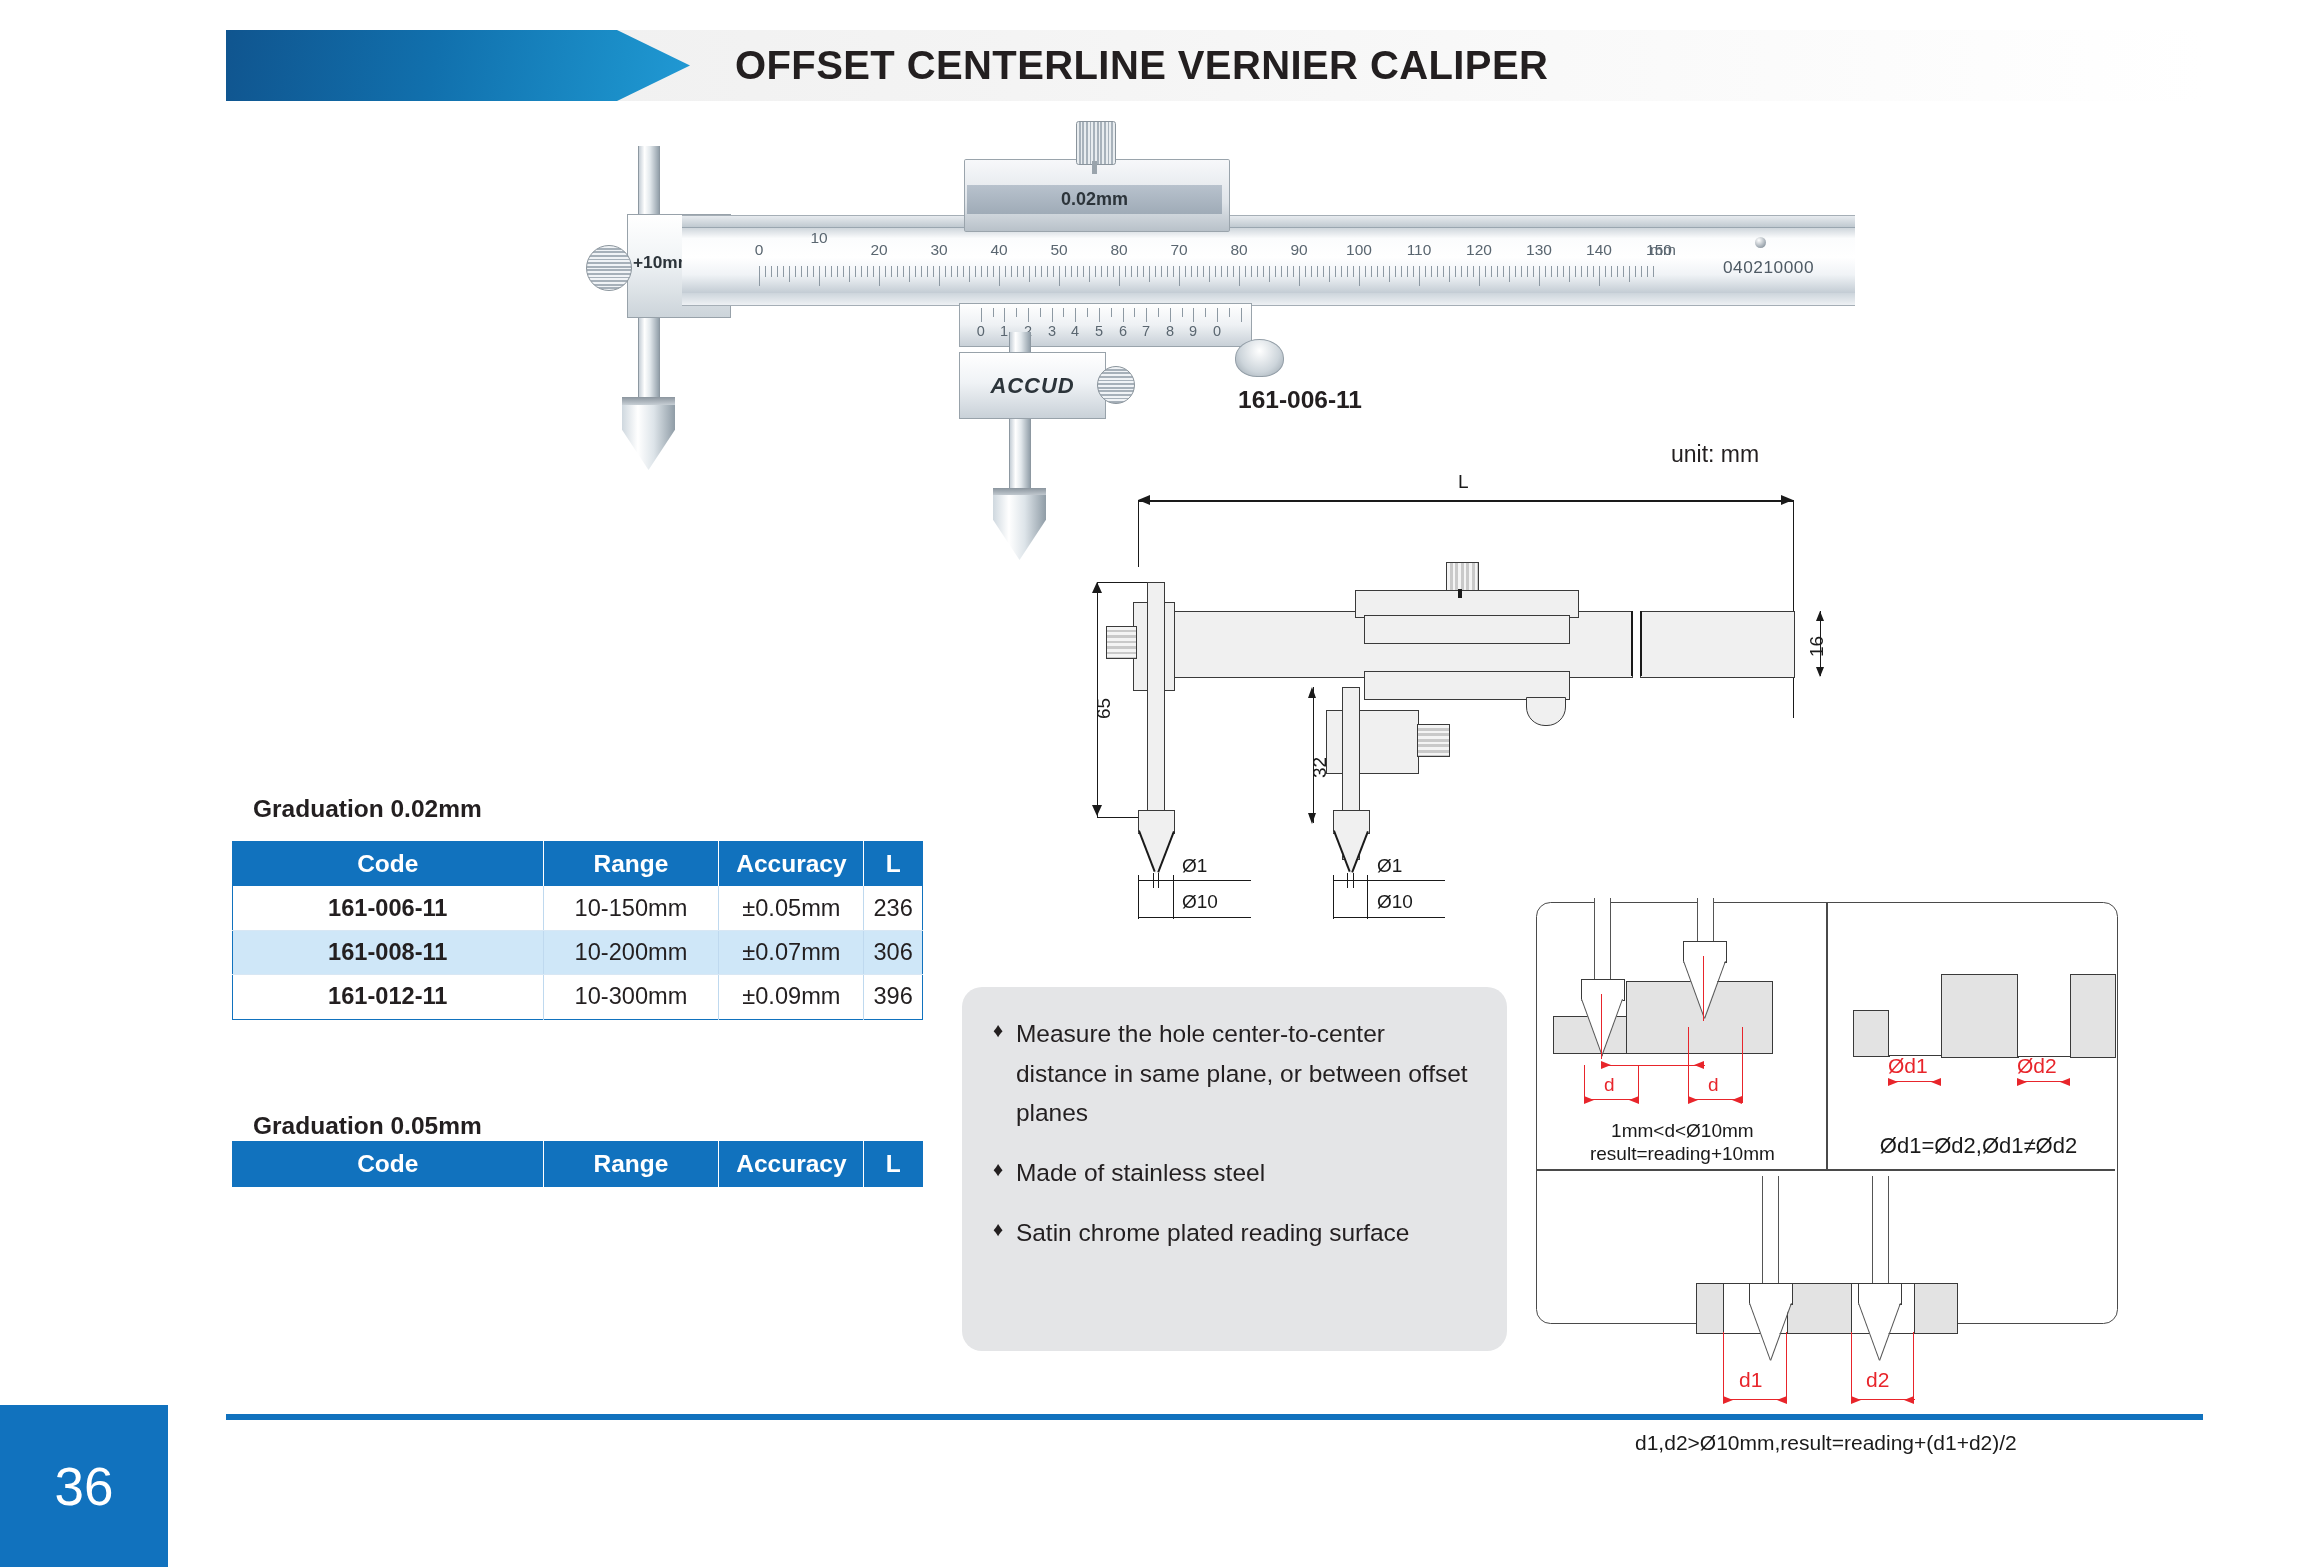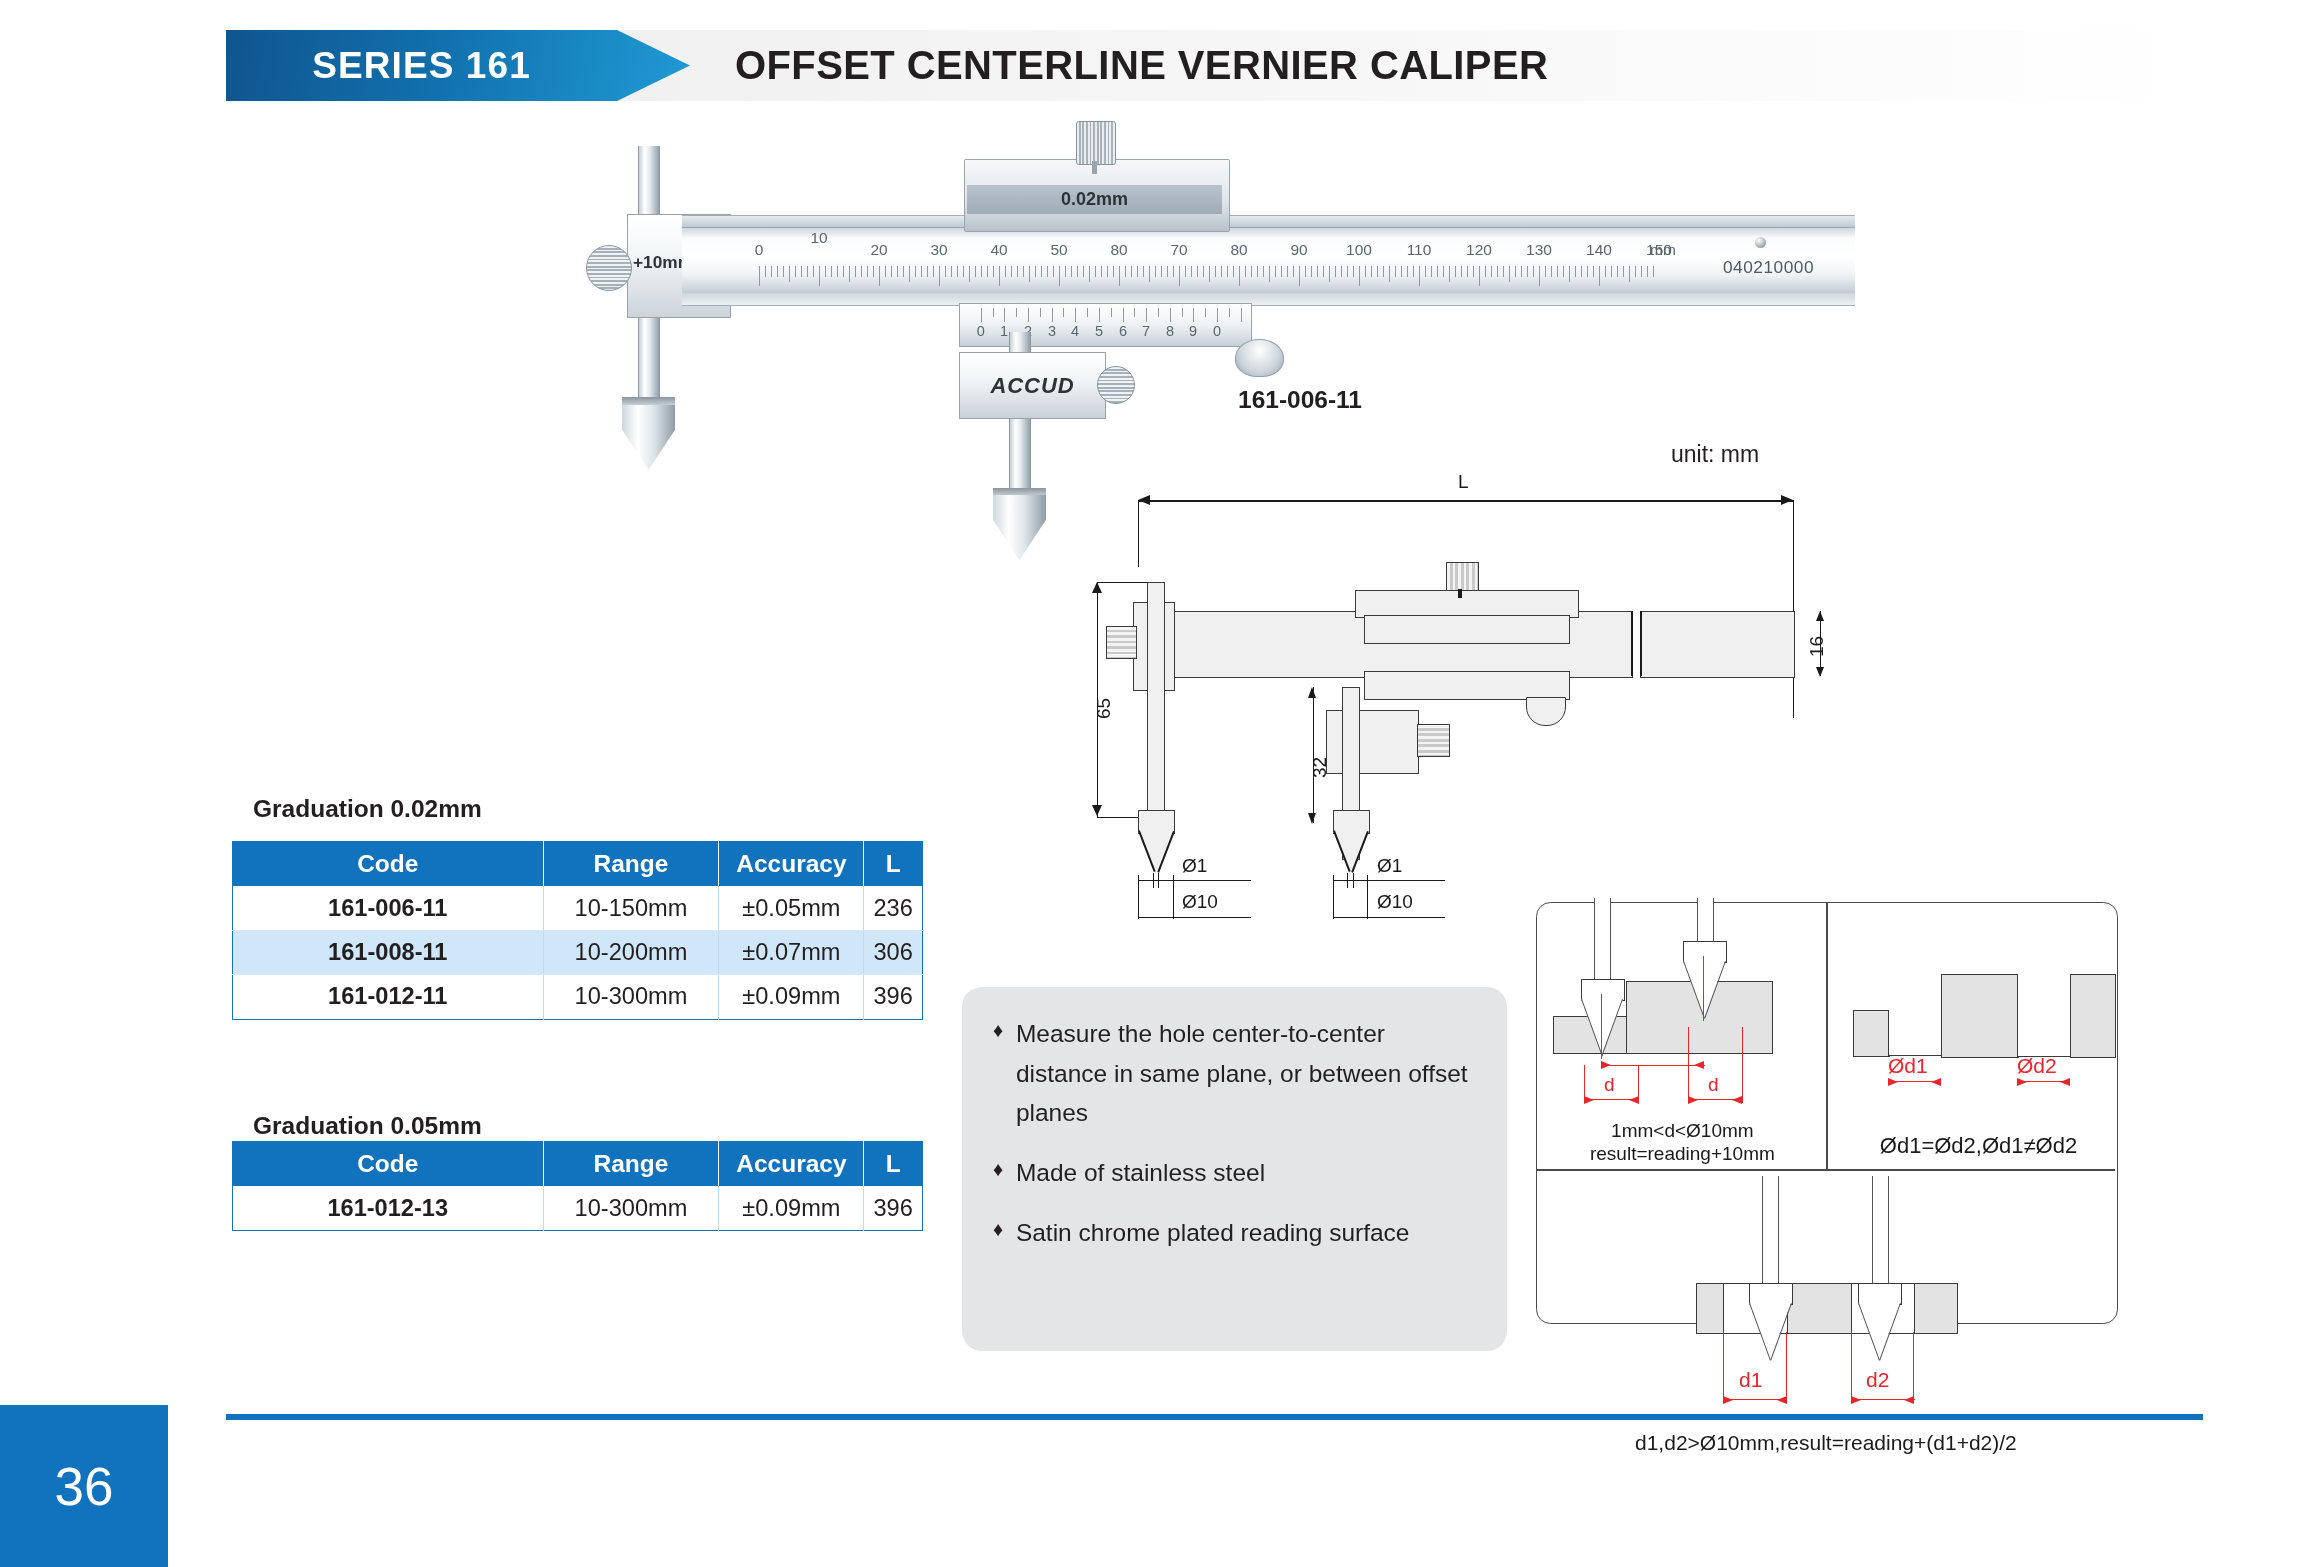--- a/index.html
+++ b/index.html
@@ -136,21 +136,20 @@
   .page-num{position:absolute;left:0px;top:1405px;width:168px;height:163px;
     display:flex;align-items:center;justify-content:center;
     color:#ffffff;font-size:53px;}
 </style>
 </head>
 <body>
 
 <div class="header">
   <div class="header-grad"></div>
   <div class="header-chev"></div>
-  <div class="header-series">SERIES 161</div>
   <div class="header-title">OFFSET CENTERLINE VERNIER CALIPER</div>
 </div>
 
 <div class="photo">
 
   <div class="ph-rod" style="left:56px;top:-4.5px;height:255px;"></div>
   <div class="ph-tipband" style="left:40px;top:247px;"></div>
   <div class="ph-tip" style="left:40px;top:255px;"></div>
 
   <div class="ph-leftblk"></div>
@@ -518,26 +517,20 @@
     </colgroup>
   <thead>
     <tr>
       <th>Code</th>
       <th>Range</th>
       <th>Accuracy</th>
       <th>L</th>
     </tr>
   </thead>
   <tbody>
-    <tr>
-      <td class="code">161-012-13</td>
-      <td>10-300mm</td>
-      <td>±0.09mm</td>
-      <td>396</td>
-    </tr>
   </tbody>
 </table>
 
 <div class="features">
   <div class="feat-item">
     <span class="feat-bul">♦</span>
     <span class="feat-txt">Measure the hole center-to-center distance in same plane, or between offset planes</span>
   </div>
   <div class="feat-item">
     <span class="feat-bul">♦</span>

